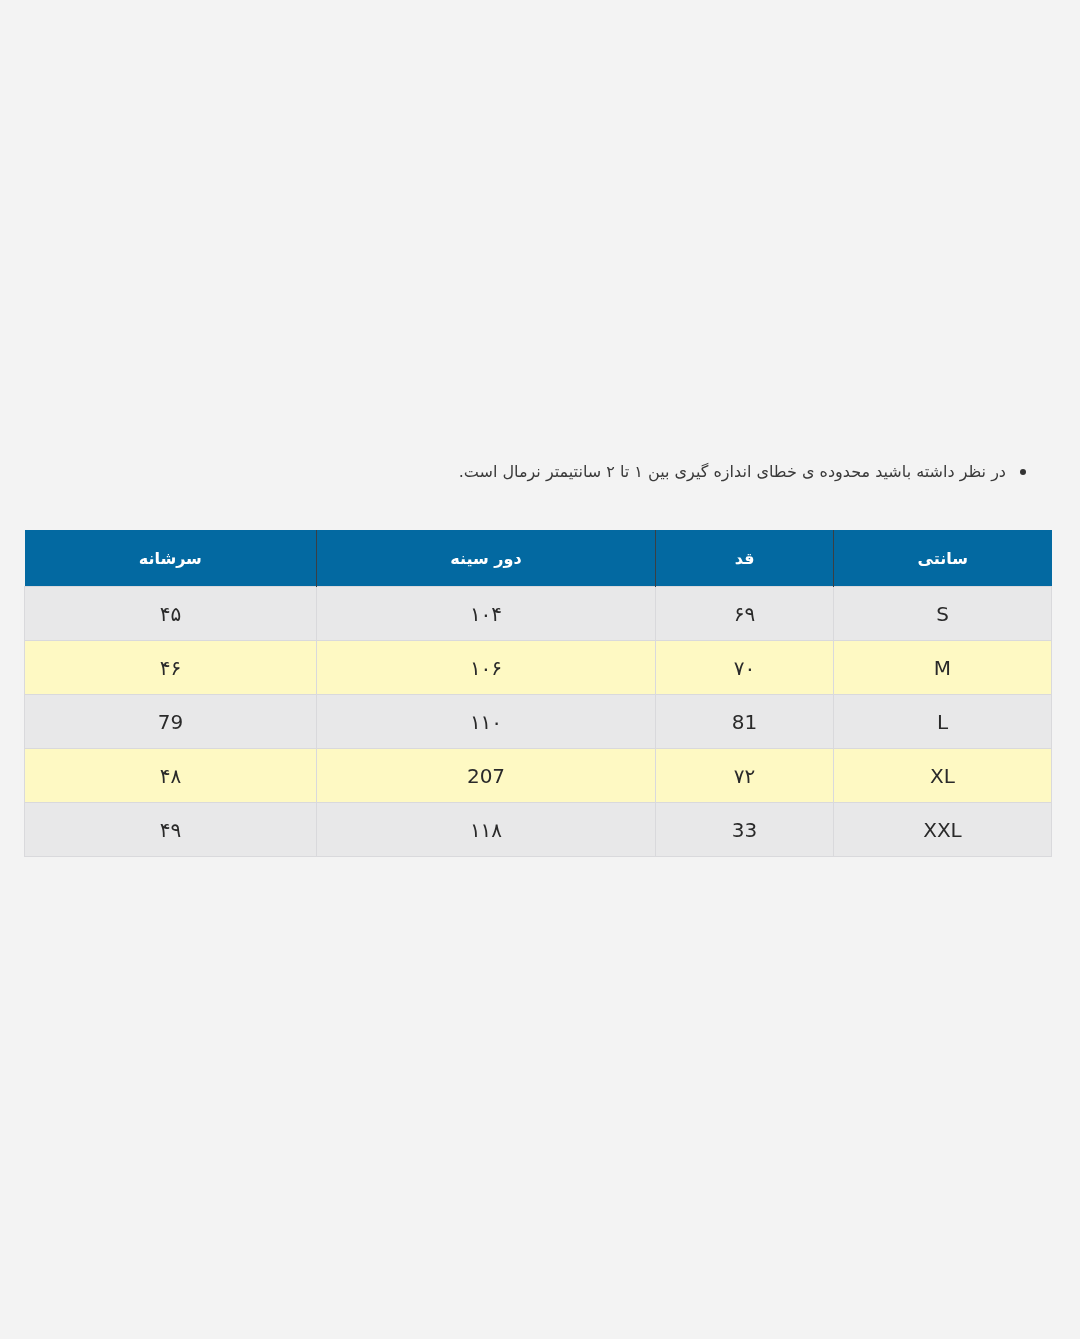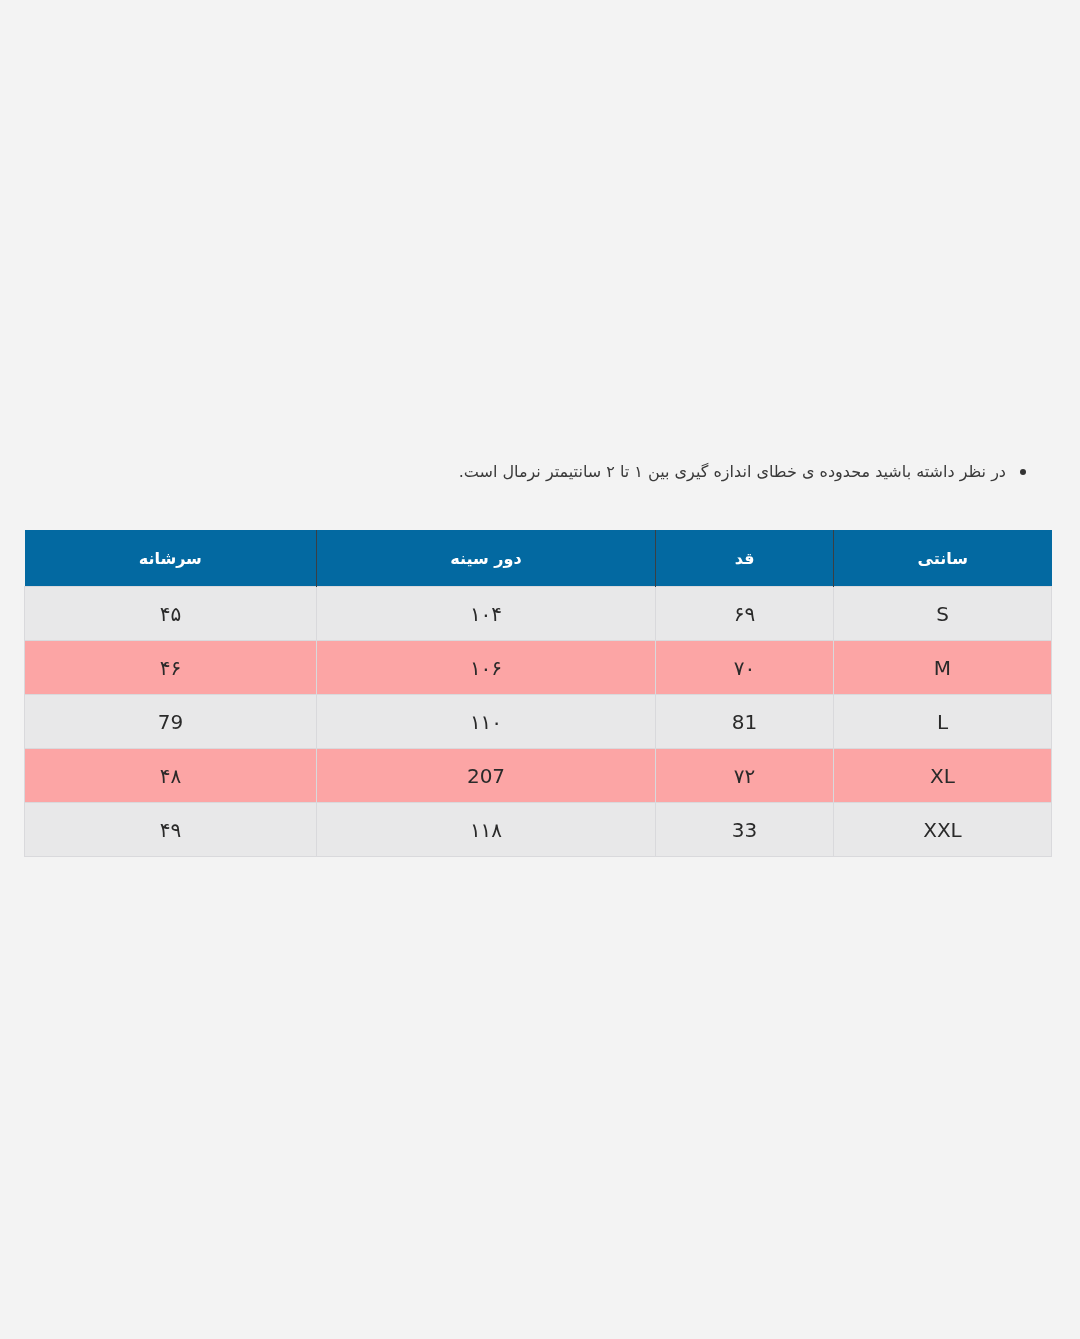--- a/index.html
+++ b/index.html
@@ -66,21 +66,21 @@
     .size-table th:last-child { border-left: none; }
     .size-table td {
       height: 53px;
       padding: 0;
       text-align: center;
       color: #2a2a2a;
       border: 1px solid #d9d9dc;
       font-size: 20px;
     }
     .size-table tr.odd td { background: #e8e8e9; }
-    .size-table tr.even td { background: #fca5a5; }
+    .size-table tr.even td { background: #fef9c3; }
     .col-size { width: 218px; }
     .col-height { width: 178px; }
     .col-chest { width: 339px; }
     .col-shoulder { width: 292px; }
   </style>
 </head>
 <body>
 
 <ul class="notes">
   <li>در نظر داشته باشید محدوده ی خطای اندازه گیری بین ۱ تا ۲ سانتیمتر نرمال است.</li>

